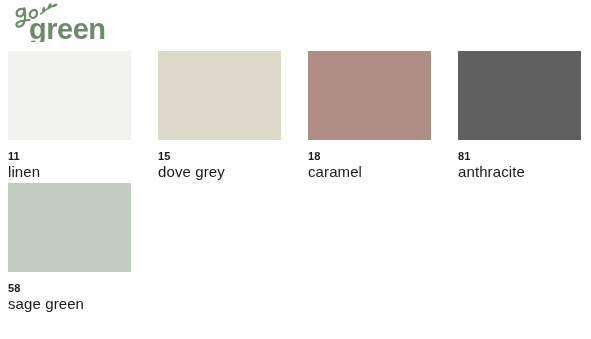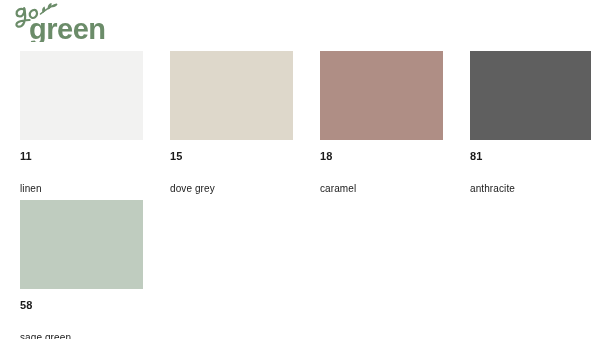--- a/index.html
+++ b/index.html
@@ -31,21 +31,21 @@
   #palette {
     position: absolute;
     left: 0;
     top: 51px;
     width: 591px;
   }
   .swatch-row {
     display: flex;
     flex-direction: row;
     align-items: flex-start;
-    padding-left: 20px;
+    padding-left: 8px;
   }
   .swatch-row.row-2 {
     margin-top: 5px;
   }
   .swatch-cell {
     width: 123px;
     margin-right: 27px;
     display: flex;
     flex-direction: column;
   }
@@ -60,24 +60,24 @@
   }
   .swatch-code {
     font-size: 11px;
     font-weight: bold;
     color: #1a1a1a;
     margin-top: 10px;
     line-height: 13px;
     letter-spacing: 0.1px;
   }
   .swatch-name {
-    font-size: 10px;
+    font-size: 15px;
     font-weight: normal;
     color: #1a1a1a;
-    margin-top: 19px;
+    margin-top: 2px;
     line-height: 13px;
     letter-spacing: 0.1px;
   }
 </style>
 </head>
 <body>
 
 <div id="logo">
   <svg width="118" height="40" viewBox="0 0 118 40" xmlns="http://www.w3.org/2000/svg">
 

